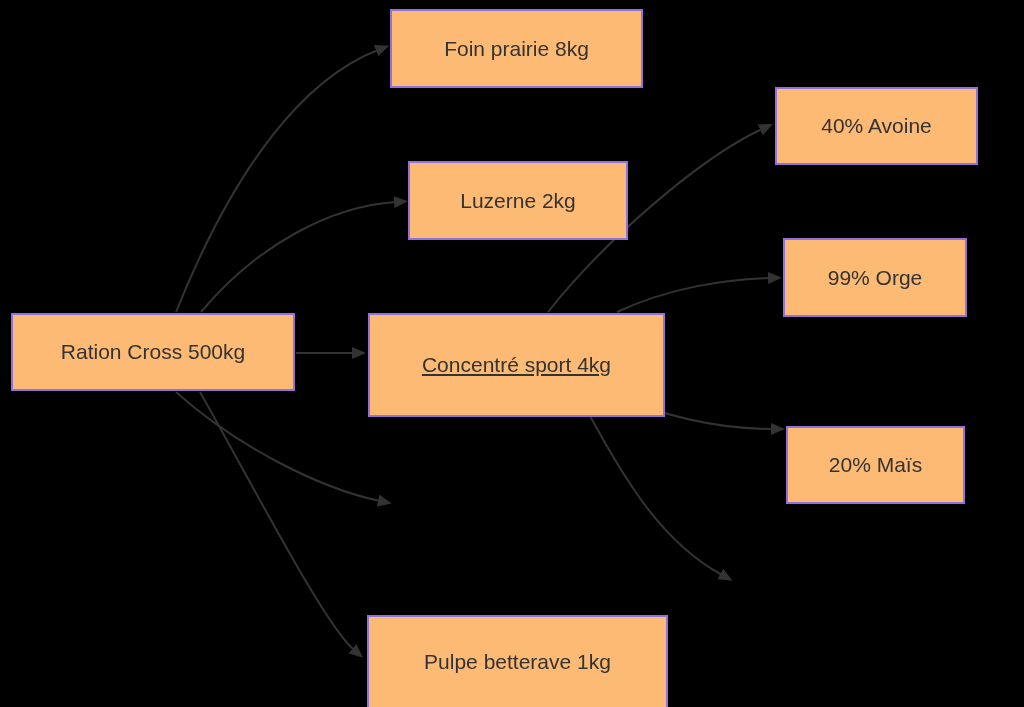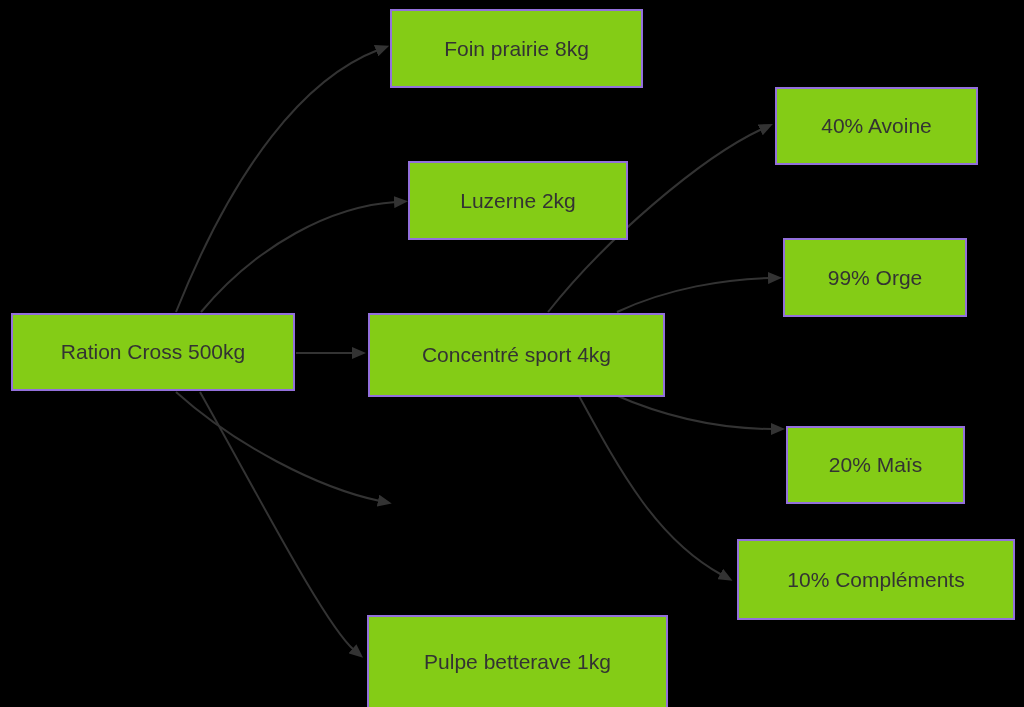--- a/index.html
+++ b/index.html
@@ -8,33 +8,33 @@
     width:1024px;height:707px;
     background:#000000;
     overflow:hidden;
     font-family:"Liberation Sans", sans-serif;
   }
   #edges{position:absolute;left:0;top:0;width:1024px;height:707px;}
   .edge{fill:none;stroke:#333333;stroke-width:2px;}
   .node{
     position:absolute;
     box-sizing:border-box;
-    background:#84cc16;
+    background:#fdba74;
     border:2px solid #9370DB;
     color:#333333;
     display:flex;align-items:center;justify-content:center;
     font-size:21px;
     text-align:center;
     white-space:nowrap;
   }
   
   .n-root       {left:11px;  top:313px; width:284px; height:78px;}
   .n-foin       {left:390px; top:9px;   width:253px; height:79px;}
   .n-luzerne    {left:408px; top:161px; width:220px; height:79px;}
-  .n-concentre  {left:368px; top:313px; width:297px; height:84px;}
+  .n-concentre  {left:368px; top:313px; width:297px; height:104px;text-decoration:underline;}
   .n-huile      {left:392px; top:465px; width:245px; height:77px;}
   .n-pulpe      {left:367px; top:615px; width:301px; height:94px;}
   .n-avoine     {left:775px; top:87px;  width:203px; height:78px;}
   .n-orge       {left:783px; top:238px; width:184px; height:79px;}
   .n-mais       {left:786px; top:390px; width:179px; height:78px;margin-top:36px;}
   .n-complements{left:737px; top:539px; width:278px; height:81px;}
 </style>
 </head>
 <body>
 
@@ -83,17 +83,14 @@
   </div>
 
   <div class="node n-orge">
     <span>99% Orge</span>
   </div>
 
   <div class="node n-mais">
     <span>20% Maïs</span>
   </div>
 
-  <div class="node n-complements">
-    <span>10% Compléments</span>
-  </div>
 
 </div>
 
 </body></html>

